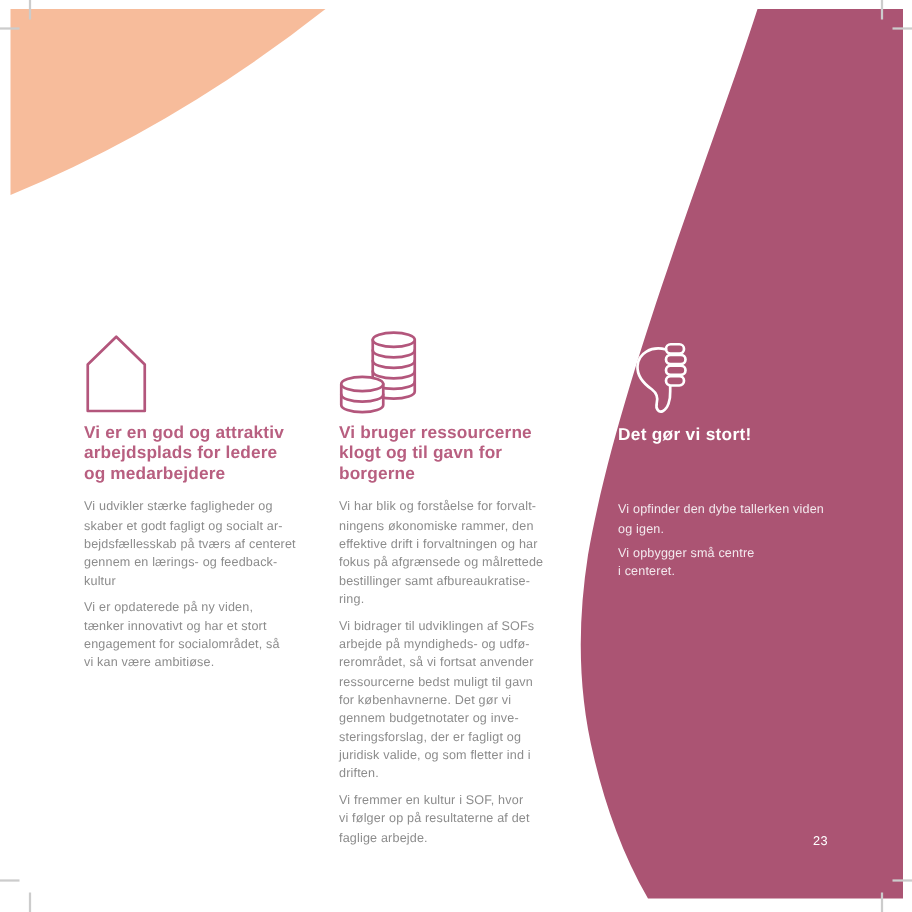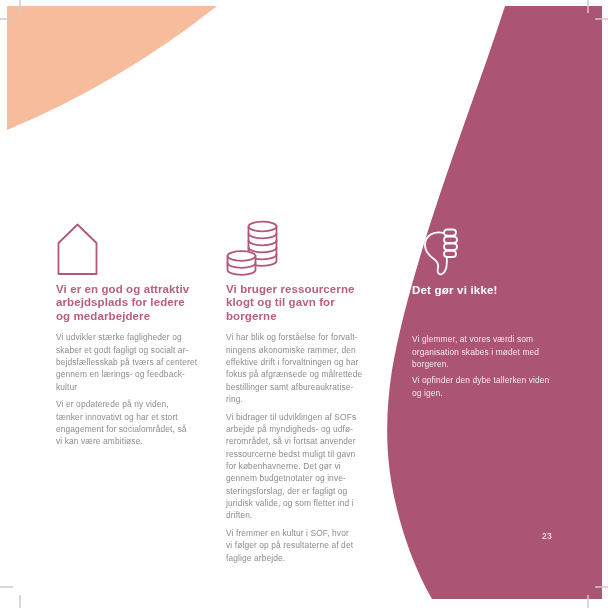--- a/index.html
+++ b/index.html
@@ -13,21 +13,21 @@
         letter-spacing:.12px;margin:0 0 5.5px 0;}
   #col-left{left:56px;top:283px;width:174px;}
   #col-middle{left:226px;top:283px;width:174px;}
   #col-right{left:412px;top:284px;width:162px;}
   #col-right .heading{color:#ffffff;margin-bottom:36px;letter-spacing:.2px;}
   #col-right .para{color:#f3e9ee;margin:0 0 4px 0;}
   .icon-wrap{position:absolute;}
   #house-icon-wrap{left:57px;top:223px;}
   #coins-icon-wrap{left:226px;top:220px;}
   #thumb-icon-wrap{left:422px;top:228px;}
-  #page-number{position:absolute;left:536px;top:530px;width:22px;text-align:center;
+  #page-number{position:absolute;left:536px;top:554px;width:22px;text-align:center;
                font-size:8.5px;line-height:12px;color:#ffffff;letter-spacing:.3px;}
 </style>
 </head>
 <body>
 
 <div id="canvas">
 
   <svg id="shapes" viewBox="0 0 608 608" xmlns="http://www.w3.org/2000/svg">
     <path d="M7 6 L217 6 Q118 84 7 130 Z" fill="#f7bc9b"></path>
     <path d="M505 6 C475 100 412 255 392 370 C385 415 385 460 396 505 C403 535 415 570 432 599 L602 599 L602 6 Z" fill="#ab5473"></path>
@@ -112,23 +112,22 @@
 gennem budgetnotater og inve-
 steringsforslag, der er fagligt og
 juridisk valide, og som fletter ind i
 driften.</p>
     <p class="para">Vi fremmer en kultur i SOF, hvor
 vi følger op på resultaterne af det
 faglige arbejde.</p>
   </div>
 
   <div class="col" id="col-right">
-    <h2 class="heading">Det gør vi ikke!</h2>
-    <p class="para">Vi glemmer, at vores værdi som
-organisation skabes i mødet med
-borgeren.</p>
+    <h2 class="heading">Det gør vi stort!</h2>
     <p class="para">Vi opfinder den dybe tallerken viden
 og igen.</p>
+    <p class="para">Vi opbygger små centre
+i centeret.</p>
   </div>
 
   <div id="page-number">23</div>
 
 </div>
 
 </body></html>

